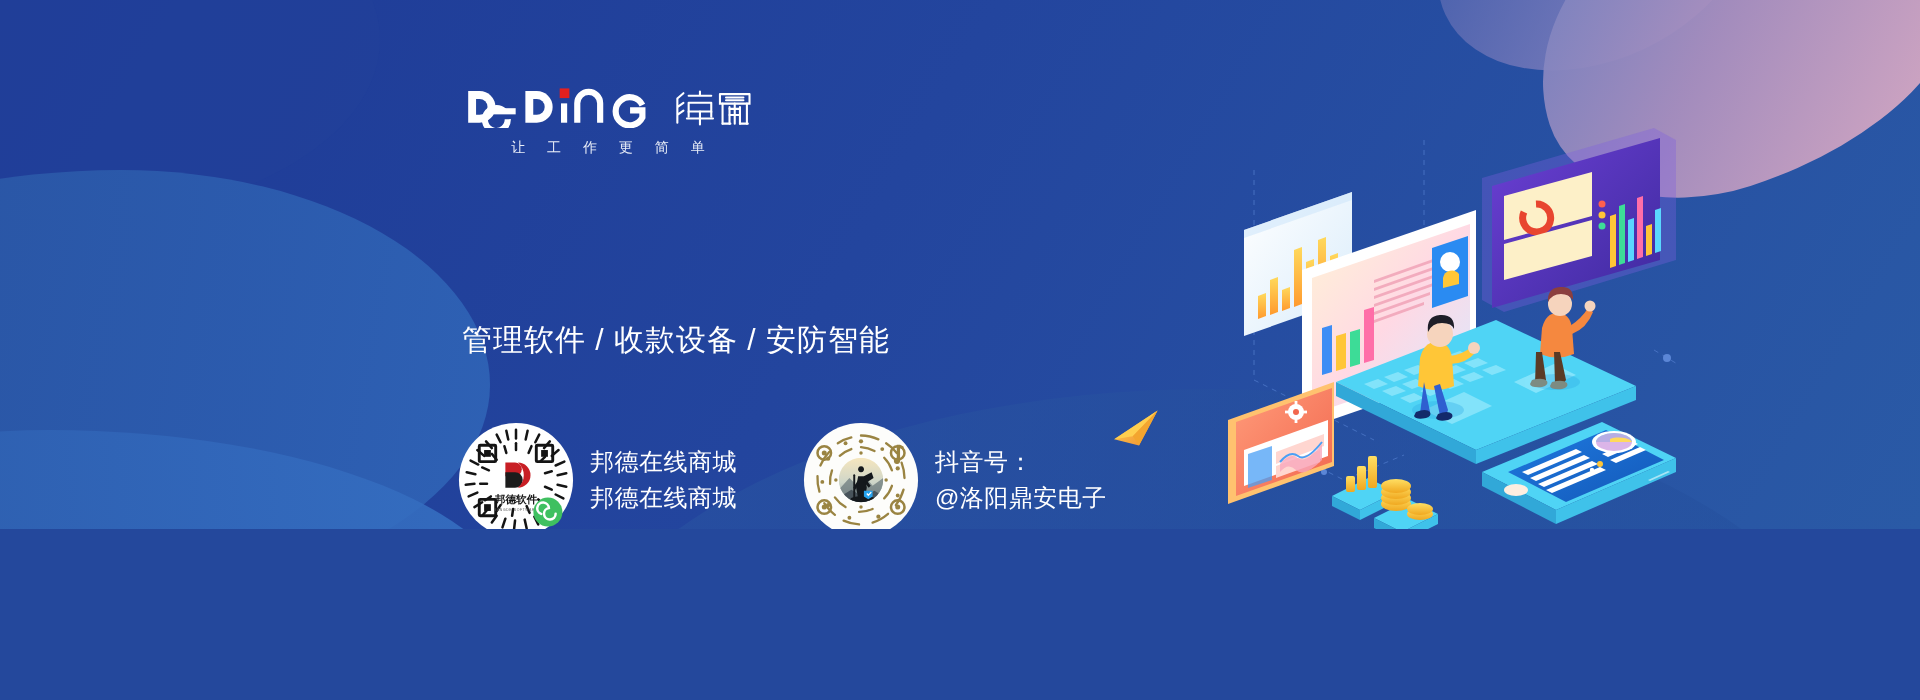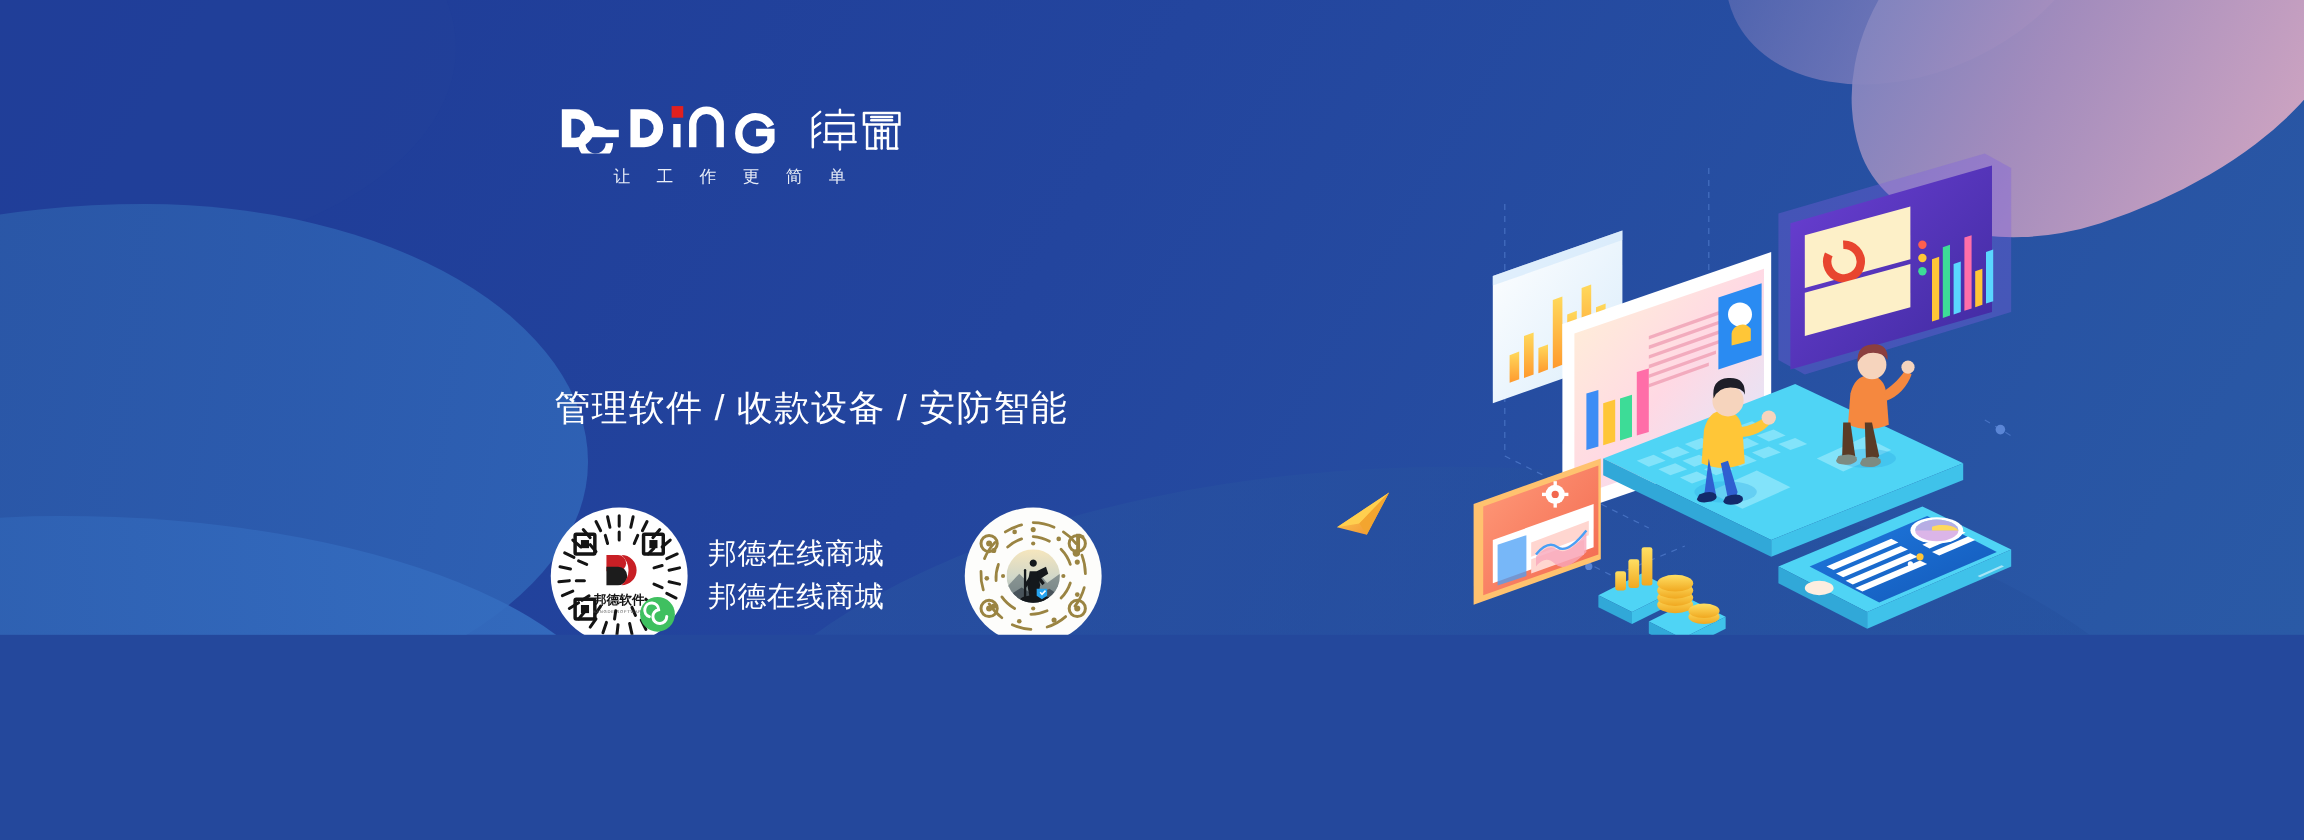--- a/index.html
+++ b/index.html
@@ -346,20 +346,24 @@
               <path d="M64 58 L70 66 L68 68 L63 62 Z"></path>
               <path d="M57 60 L52 68 L54 70 L58 64 Z"></path>
               <rect x="52" y="54" width="2" height="25" rx="1"></rect>
               <path d="M63 56 L71 52 L73 58 L65 63 Z"></path>
             </g>
             <path d="M63 71 L72 71 L72 77 L67.5 80 L63 77 Z" fill="#26a3ef"></path>
             <path d="M66 74 l1.6 1.8 l3-3.2" stroke="#ffffff" stroke-width="1.3" fill="none"></path>
           </g>
         </svg>
       </div>
+      <div class="qr-text">
+        <span>抖音号：</span>
+        <span class="l2">@洛阳鼎安电子</span>
+      </div>
     </div>
   </div>
 
   <div class="plane">
     <svg viewBox="0 0 60 60" xmlns="http://www.w3.org/2000/svg">
       <defs>
         <linearGradient id="plg" x1="0" y1="0" x2="1" y2="1">
           <stop offset="0%" stop-color="#ffd95c"></stop>
           <stop offset="100%" stop-color="#f08a2c"></stop>
         </linearGradient>

